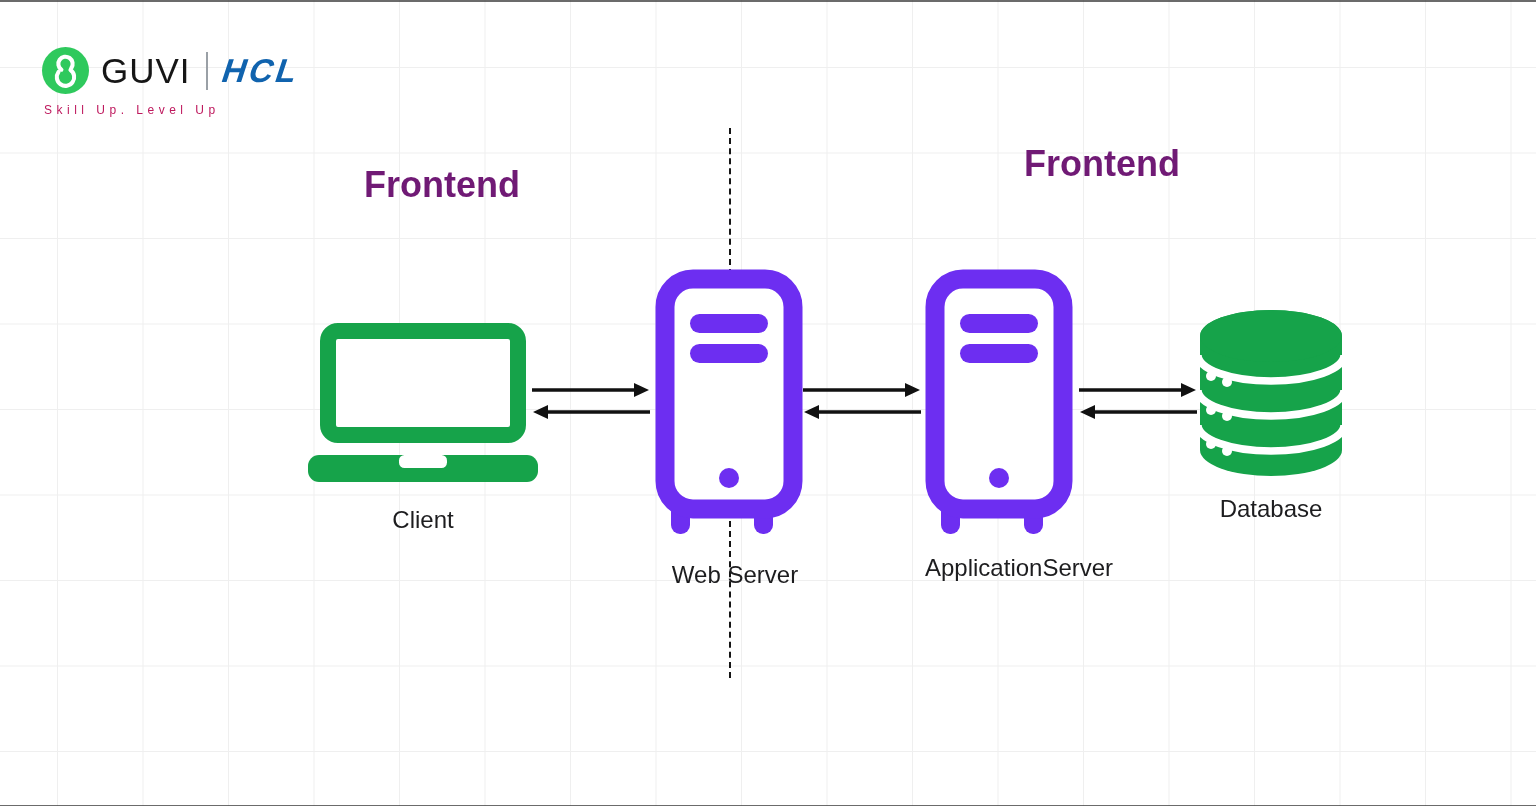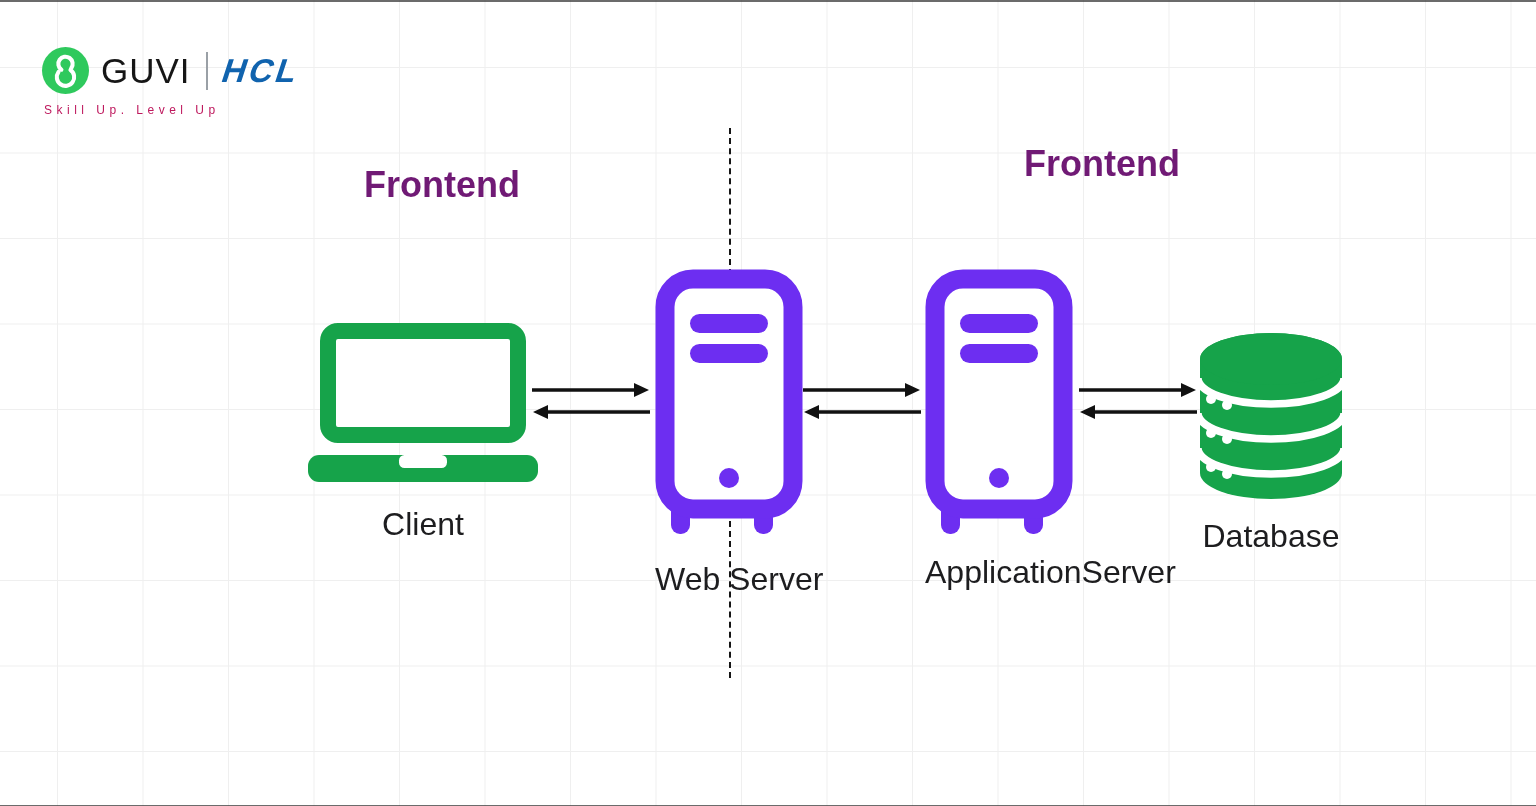--- a/index.html
+++ b/index.html
@@ -49,21 +49,21 @@
   
   .dashed-divider{
     position:absolute;left:729px;top:128px;height:550px;width:0;
     border-left:2.6px dashed #151515;
   }
 
   
   .node{position:absolute;}
   .node-label{
     position:absolute;width:100%;text-align:center;
-    font-size:32px;color:var(--label,#1d1d1f);white-space:nowrap;
+    font-size:24px;color:var(--label,#1d1d1f);white-space:nowrap;
   }
   .icon-green-fill{fill:var(--icon-green,#16a34a);}
   .icon-green-stroke{stroke:var(--icon-green,#16a34a);}
   .icon-purple-fill{fill:var(--icon-purple,#6d2ef1);}
   .icon-purple-stroke{stroke:var(--icon-purple,#6d2ef1);}
   .arrow-pair{position:absolute;}
   .arrow-ink{stroke:var(--ink,#111);fill:none;stroke-width:3.5px;}
   .arrow-head{fill:var(--ink,#111);stroke:none;}
 </style>
 </head>
@@ -117,21 +117,21 @@
     <rect x="16" y="233" width="19" height="32" rx="9" class="icon-purple-fill"></rect>
     <rect x="99" y="233" width="19" height="32" rx="9" class="icon-purple-fill"></rect>
     <rect x="10" y="10" width="128" height="230" rx="28" fill="#ffffff" class="icon-purple-stroke" stroke-width="19"></rect>
     <rect x="35" y="45" width="78" height="19" rx="9.5" class="icon-purple-fill"></rect>
     <rect x="35" y="75" width="78" height="19" rx="9.5" class="icon-purple-fill"></rect>
     <circle cx="74" cy="209" r="10" class="icon-purple-fill"></circle>
   </svg>
   <div class="node-label" style="top:285px;text-align:right;">ApplicationServer</div>
 </div>
 
-<div class="node" style="left:1200px;top:333px;width:142px;height:170px;">
+<div class="node" style="left:1200px;top:310px;width:142px;height:170px;">
   <svg width="142" height="170" viewBox="0 0 142 170">
     <path d="M0 26 A71 26 0 0 1 142 26 L142 140 A71 26 0 0 1 0 140 Z" class="icon-green-fill"></path>
     <path d="M-2 45 A73 26 0 0 0 144 45" fill="none" stroke="#ffffff" stroke-width="7.5"></path>
     <path d="M-2 80 A73 26 0 0 0 144 80" fill="none" stroke="#ffffff" stroke-width="7.5"></path>
     <path d="M-2 115 A73 26 0 0 0 144 115" fill="none" stroke="#ffffff" stroke-width="7.5"></path>
     <ellipse cx="71" cy="26" rx="71" ry="26" class="icon-green-fill"></ellipse>
     <circle cx="11" cy="66" r="5" fill="#ffffff"></circle>
     <circle cx="27" cy="72" r="5" fill="#ffffff"></circle>
     <circle cx="11" cy="100" r="5" fill="#ffffff"></circle>
     <circle cx="27" cy="106" r="5" fill="#ffffff"></circle>

